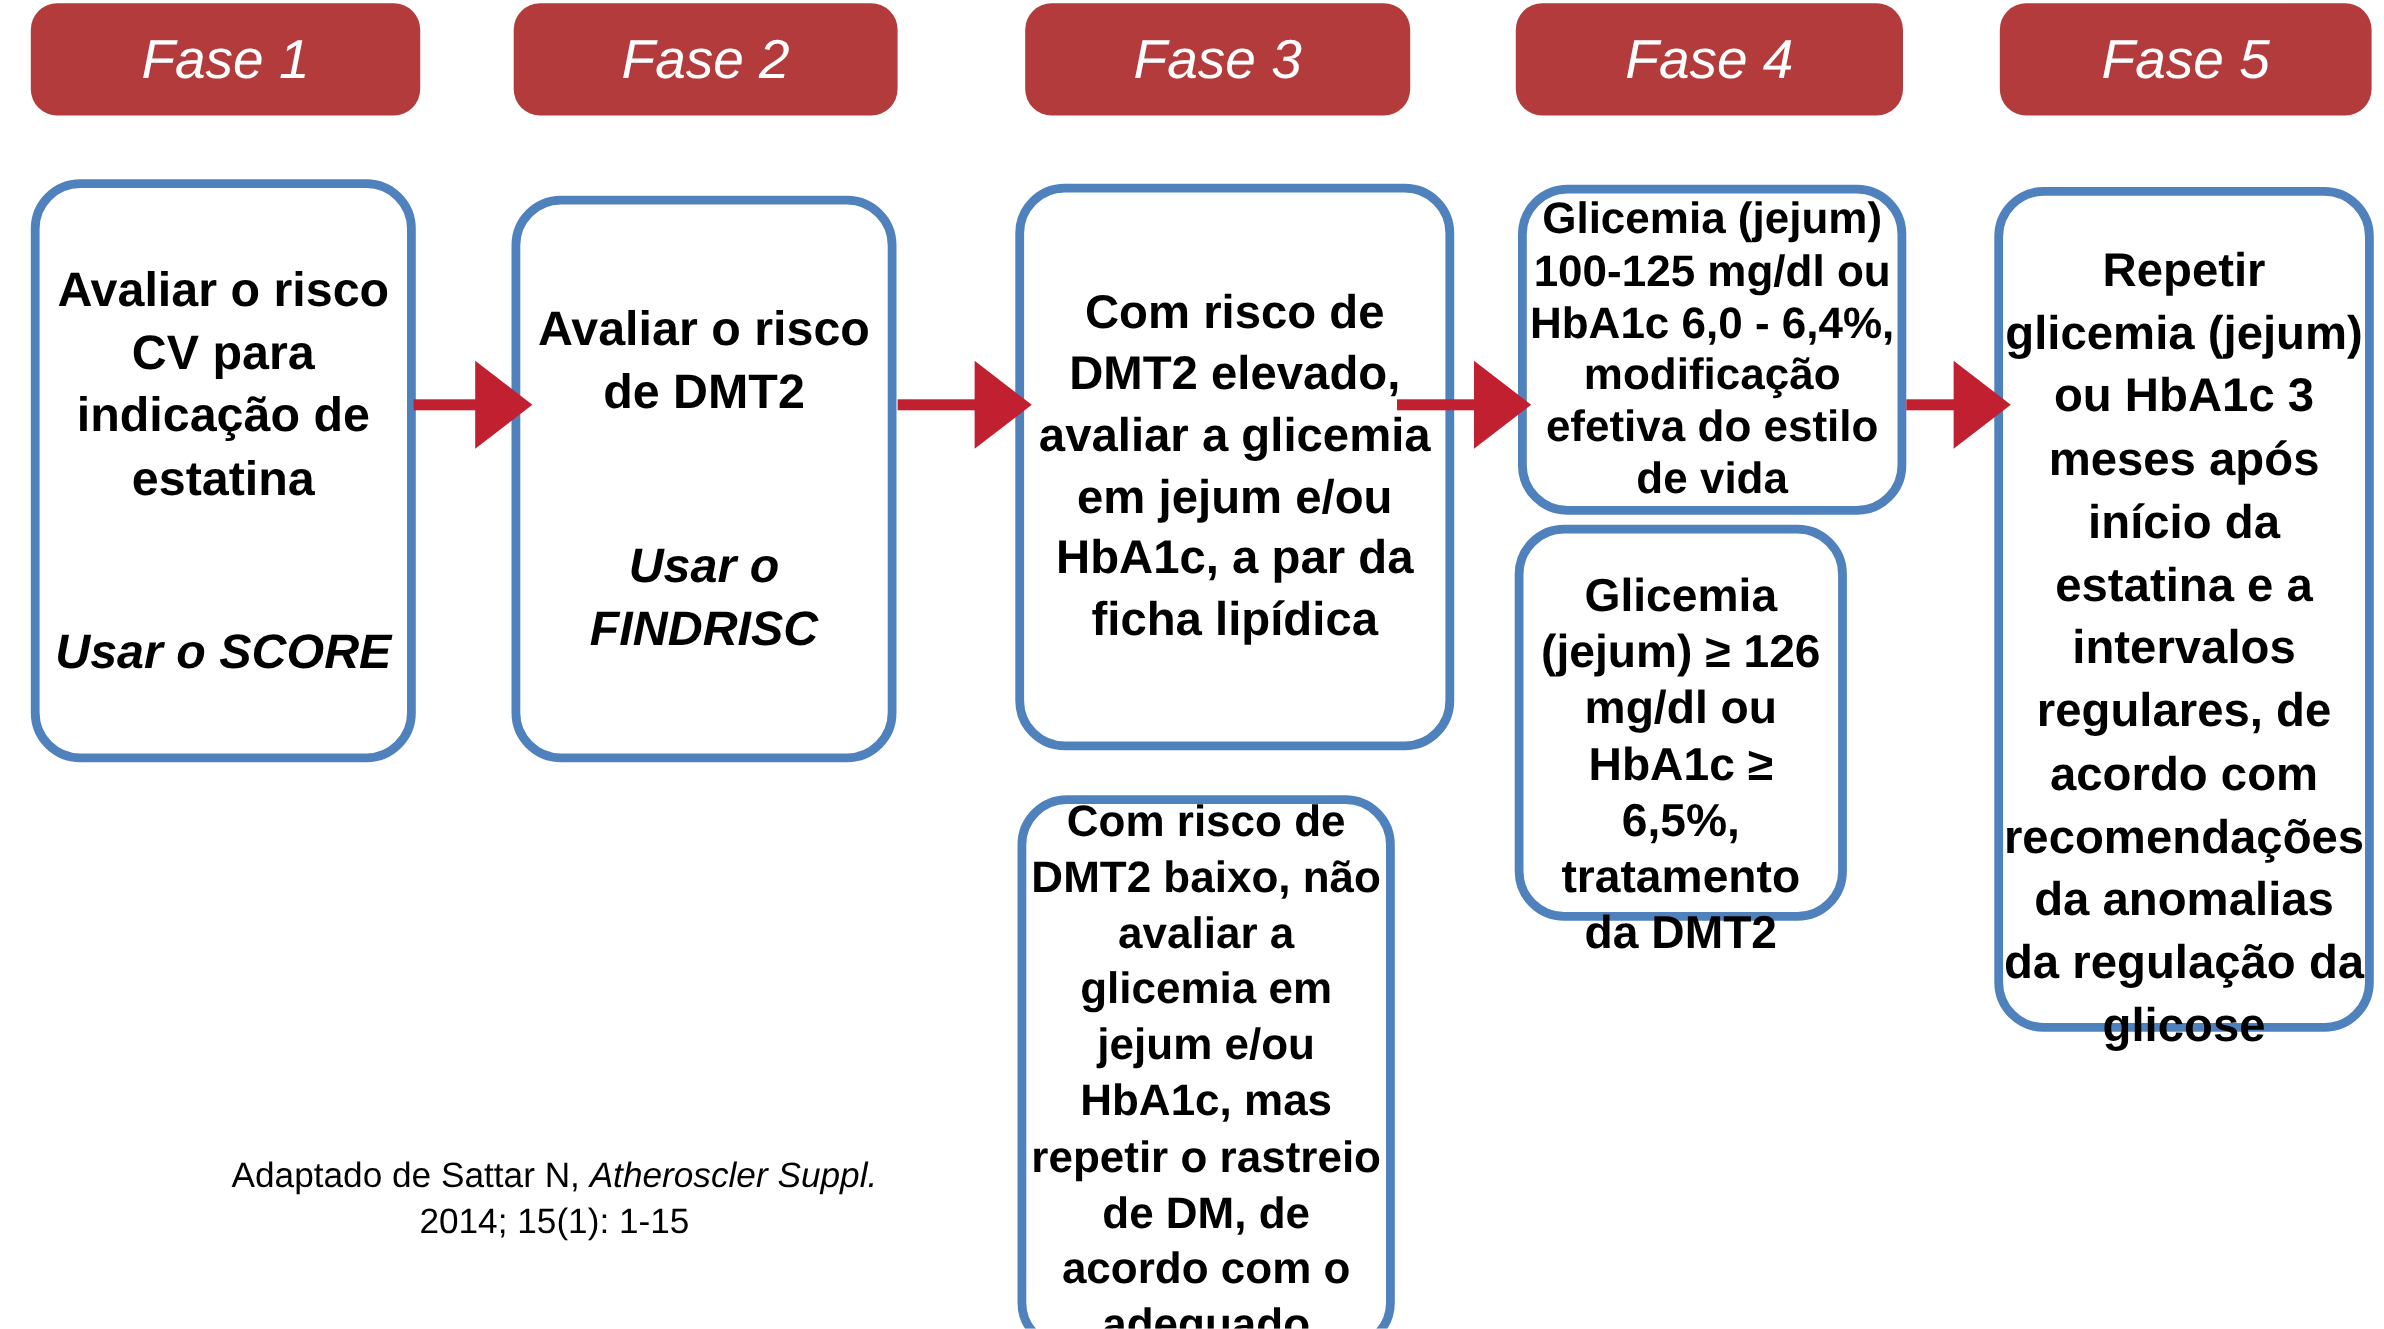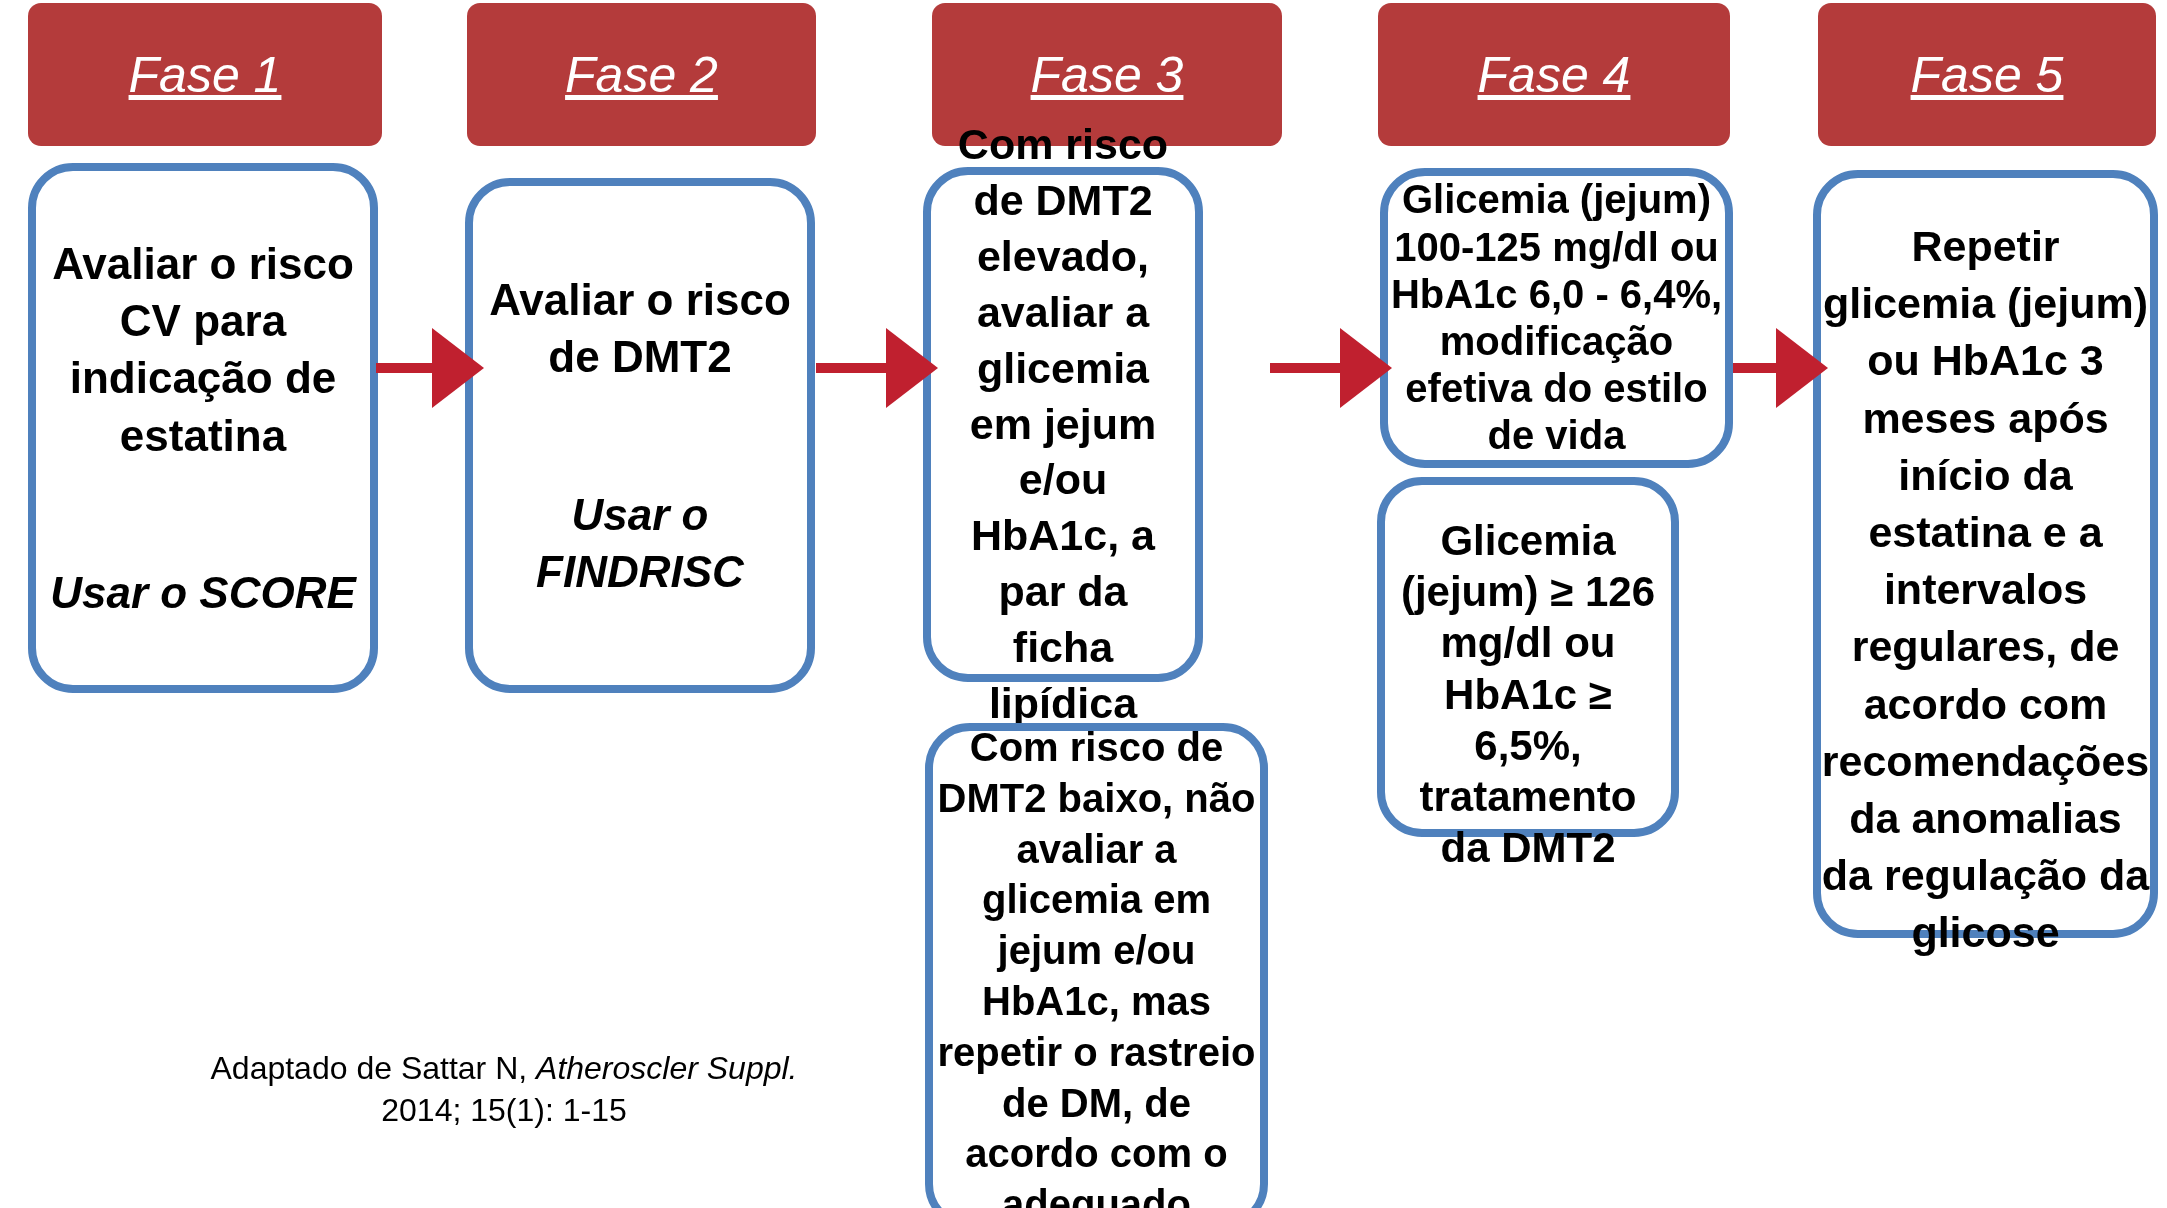--- a/index.html
+++ b/index.html
@@ -7,46 +7,46 @@
     position:relative;
     width:2167px;height:1208px;
     background:var(--background,#ffffff);
     font-family:"Liberation Sans","DejaVu Sans",sans-serif;
     color:var(--text-black,#000000);
     overflow:hidden;
   }
 
   
   .phase-header{
-    position:absolute;top:3px;height:143px;
+    position:absolute;top:3px;height:102px;
     background:var(--header-red,#b43b3b);
-    border-radius:13px;
+    border-radius:24px;
     color:#ffffff;font-style:italic;font-size:50px;
-    display:flex;align-items:center;justify-content:center;text-decoration:underline;
+    display:flex;align-items:center;justify-content:center;
   }
   .h1{left:28px;width:354px;}
   .h2{left:467px;width:349px;}
   .h3{left:932px;width:350px;text-align:right;}
   .h4{left:1378px;width:352px;}
   .h5{left:1802px;width:338px;margin-left:16px;}
 
   
   .box{
     position:absolute;box-sizing:border-box;
     border:8px solid var(--box-border-blue,#4f81bd);
     border-radius:45px;background:#ffffff;
     display:flex;flex-direction:column;align-items:center;justify-content:center;
     text-align:center;font-size:44px;line-height:1.3;
     padding:6px 10px;z-index:1;
   }
   .box p{margin:0;font-weight:bold;}
   .box-note{margin-top:100px !important;font-style:italic;}
   .b1{left:28px;top:163px;width:350px;height:530px;}
   .b2{left:465px;top:178px;width:350px;height:515px;}
-  .b3a{left:923px;top:167px;width:280px;height:515px;font-size:43px;line-height:1.3;padding:12px;}
+  .b3a{left:923px;top:167px;width:399px;height:515px;font-size:43px;line-height:1.3;padding:12px;}
   .b3b{left:925px;top:687px;width:343px;height:506px;font-size:40px;line-height:1.27;padding:4px;margin-top:36px;}
   .b4a{left:1380px;top:168px;width:353px;height:300px;font-size:40px;line-height:1.18;padding:2px;}
   .b4b{left:1377px;top:477px;width:302px;height:360px;font-size:42px;line-height:1.22;justify-content:flex-start;padding-top:30px;}
   .b5{left:1813px;top:170px;width:345px;height:768px;font-size:43px;line-height:1.33;justify-content:flex-start;padding:40px 2px 6px 2px;}
 
   
   .arrow{position:absolute;top:328px;height:80px;z-index:5;}
   .arrow .line{position:absolute;left:0;right:44px;top:35px;height:10px;background:var(--arrow-red,#c0202f);}
   .arrow .head{position:absolute;right:0;top:0;width:0;height:0;
     border-top:40px solid transparent;border-bottom:40px solid transparent;

